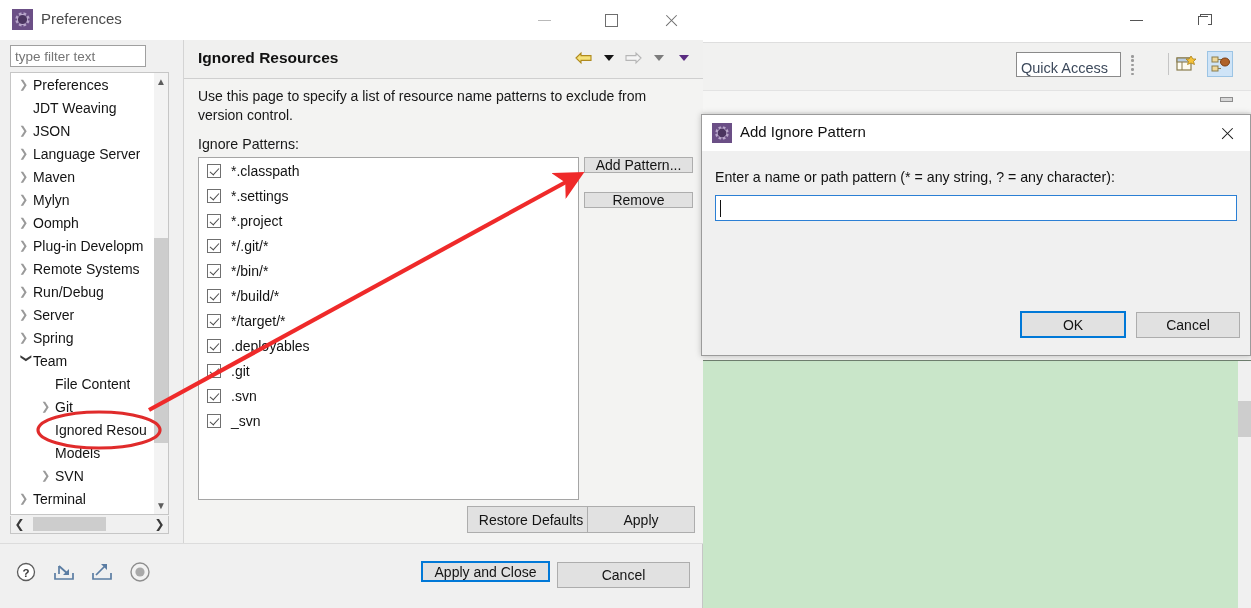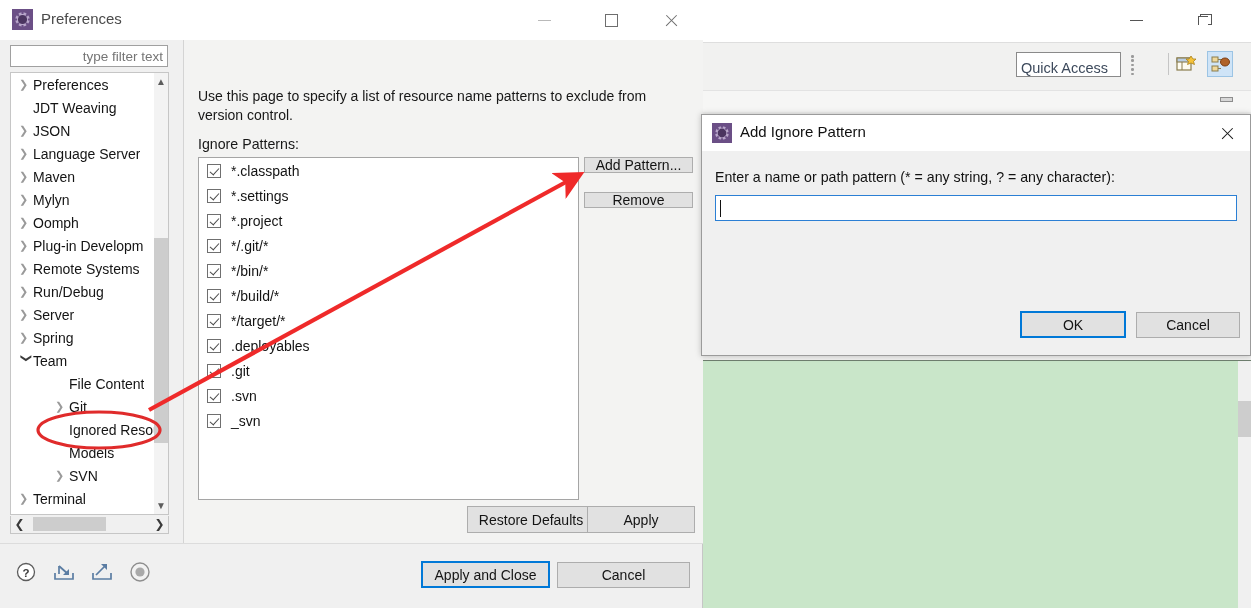--- a/index.html
+++ b/index.html
@@ -45,28 +45,28 @@
   #p-max{left:588px;}
   #p-close{left:648px;}
   .min-glyph{width:13px;height:1px;background:#b9b9b9;display:block;}
   .max-glyph{width:13px;height:13px;border:1.3px solid #6e6e6e;box-sizing:border-box;}
   .close-glyph{position:relative;width:15px;height:15px;}
   .close-glyph:before,.close-glyph:after{content:"";position:absolute;left:0;top:7px;width:15px;height:1.3px;background:#6e6e6e;}
   .close-glyph:before{transform:rotate(45deg);}
   .close-glyph:after{transform:rotate(-45deg);}
 
   
-  #filter-input{position:absolute;left:10px;top:45px;width:158px;height:22px;border:1px solid #a0a0a0;
-    background:#fff;font-size:13.5px;color:#767676;padding:0 4px;box-sizing:border-box;font-family:"Liberation Sans",sans-serif;text-align:right;}
+  #filter-input{position:absolute;left:10px;top:45px;width:136px;height:22px;border:1px solid #a0a0a0;
+    background:#fff;font-size:13.5px;color:#767676;padding:0 4px;box-sizing:border-box;font-family:"Liberation Sans",sans-serif;}
   #tree-wrap{position:absolute;left:10px;top:72px;width:159px;height:443px;background:#fff;border:1px solid #c6c6c6;
     box-sizing:border-box;overflow:hidden;}
   #tree{position:absolute;left:0;top:0;width:145px;}
   .tnode{height:23px;display:flex;align-items:center;font-size:14px;color:#141414;white-space:nowrap;padding-left:8px;box-sizing:border-box;}
   .tnode.l1{padding-left:8px;}
-  .tnode.l2{padding-left:44px;}
+  .tnode.l2{padding-left:30px;}
   .arrow{width:14px;display:inline-block;color:#9a9a9a;font-size:11px;flex:none;}
   .arrow.open{color:#3a3a3a;}
   .tnode .lbl{overflow:hidden;}
   #tree-vscroll{position:absolute;right:0;top:0;width:14px;height:441px;background:#f3f3f3;}
   .sb-arrow{position:absolute;left:0;width:14px;height:17px;display:flex;align-items:center;justify-content:center;color:#5d5d5d;font-size:10px;}
   #sb-up{top:0;}
   #sb-down{bottom:0;}
   #tree-vthumb{position:absolute;left:0;top:165px;width:14px;height:205px;background:#cdcdcd;}
   #tree-hscroll{position:absolute;left:10px;top:516px;width:159px;height:18px;background:#f0f0f0;border:1px solid #c6c6c6;border-top:none;box-sizing:border-box;}
   .hsb-arrow{position:absolute;top:0;width:17px;height:16px;display:flex;align-items:center;justify-content:center;color:#3a3a3a;font-size:12px;}
@@ -97,21 +97,21 @@
   .ebtn{background:#e1e1e1;border:1px solid #adadad;font-size:14px;color:#141414;
     font-family:"Liberation Sans",sans-serif;display:flex;align-items:center;justify-content:center;box-sizing:border-box;}
   #btn-add,#btn-remove{width:109px;height:16px;}
   #btn-restore{position:absolute;left:467px;top:506px;width:128px;height:27px;}
   #btn-apply{position:absolute;left:587px;top:506px;width:108px;height:27px;}
   #sep-bottom{position:absolute;left:0;top:543px;width:703px;height:1px;background:#dcdcdc;}
 
   
   #bottom-icons{position:absolute;left:14px;top:560px;display:flex;align-items:center;gap:14px;}
   .bico{width:24px;height:24px;display:flex;align-items:center;justify-content:center;}
-  #btn-apply-close{position:absolute;left:421px;top:561px;width:129px;height:27px;border:2px solid #0078d7;background:#e1e1e1;}
+  #btn-apply-close{position:absolute;left:421px;top:561px;width:129px;height:21px;border:2px solid #0078d7;background:#e1e1e1;}
   #btn-cancel{position:absolute;left:557px;top:562px;width:133px;height:26px;}
 
   
   #add-dlg{position:absolute;left:701px;top:114px;width:550px;height:242px;background:#f0f0f0;
     border:1px solid #9b9b9b;box-sizing:border-box;box-shadow:0 0 6px rgba(0,0,0,.22);}
   #ad-title{position:absolute;left:0;top:0;width:548px;height:36px;background:#fff;}
   #ad-icon{position:absolute;left:10px;top:8px;width:20px;height:20px;}
   #ad-title-text{position:absolute;left:38px;top:8px;font-size:15px;color:#101010;}
   #ad-close{position:absolute;right:0;top:0;width:46px;height:36px;display:flex;align-items:center;justify-content:center;}
   #ad-close .close-glyph:before,#ad-close .close-glyph:after{background:#1a1a1a;}
@@ -300,20 +300,44 @@
       <div class="sb-arrow" id="sb-down">▼</div>
     </div>
   </div>
   <div id="tree-hscroll">
     <div class="hsb-arrow" id="hsb-left">❮</div>
     <div id="tree-hthumb"></div>
     <div class="hsb-arrow" id="hsb-right">❯</div>
   </div>
 
   <div id="pane">
+    <div id="pane-header">
+      <div id="pane-title">Ignored Resources</div>
+      <div id="nav-icons">
+        <span class="nav-ico">
+          <svg width="17" height="14" viewBox="0 0 17 14">
+              <polygon points="1,7 6,2 6,4.6 16,4.6 16,9.4 6,9.4 6,12" fill="#f6e27a" stroke="#b08a1e" stroke-width="1.1"></polygon>
+            </svg>
+        </span>
+        <span class="nav-ico">
+            <span class="chev black"></span>
+          </span>
+        <span class="nav-ico">
+          <svg width="17" height="14" viewBox="0 0 17 14">
+              <polygon points="16,7 11,2 11,4.6 1,4.6 1,9.4 11,9.4 11,12" fill="#f5f5f5" stroke="#b6b6b6" stroke-width="1.1"></polygon>
+            </svg>
+        </span>
+        <span class="nav-ico">
+            <span class="chev gray"></span>
+          </span>
+        <span class="nav-ico">
+            <span class="chev purple"></span>
+          </span>
+      </div>
+    </div>
     <div id="pane-desc">Use this page to specify a list of resource name patterns to exclude from version control.</div>
     <div id="patterns-label">Ignore Patterns:</div>
     <div id="patterns-box">
         <div class="prow">
           <span class="cbx"></span>
           <span>*.classpath</span>
         </div>
         <div class="prow">
           <span class="cbx"></span>
           <span>*.settings</span>

